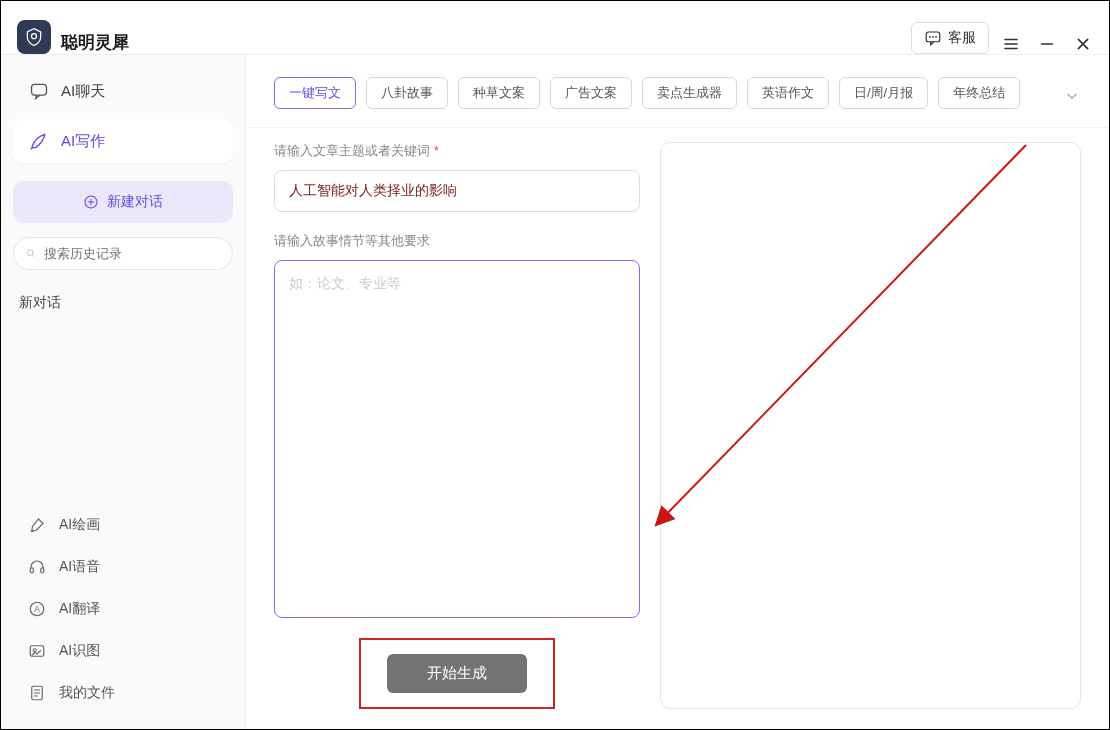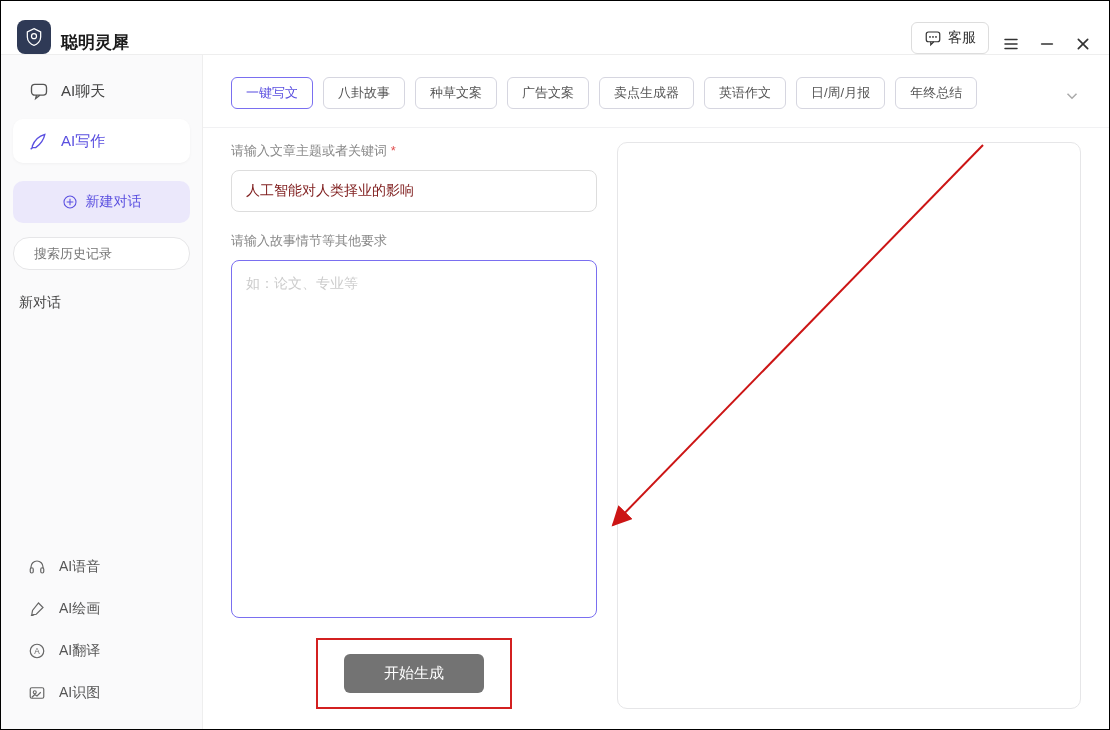--- a/index.html
+++ b/index.html
@@ -65,21 +65,21 @@
       justify-content: center;
       cursor: pointer;
       color: #333;
       font-size: 18px;
     }
     .app-body {
       display: flex;
       height: calc(100% - 54px);
     }
     .sidebar {
-      width: 202px;
+      width: 245px;
       background: #fafafb;
       border-right: 1px solid #eee;
       display: flex;
       flex-direction: column;
       padding: 14px 12px;
     }
     .nav-item {
       display: flex;
       align-items: center;
       gap: 12px;
@@ -335,54 +335,63 @@
     <div class="history-item">
       <span>新对话</span>
     </div>
 
     <div class="sidebar-spacer"></div>
 
     <div class="bottom-nav">
       <div class="nav-item">
         <span class="nav-icon">
           <svg width="18" height="18" viewBox="0 0 24 24">
+              <path d="M14 4l6 6-9 9-6 1 1-6z" fill="none" stroke="#666" stroke-width="1.6"></path>
+              <path d="M4 20c1 1 3 1 4-1" fill="none" stroke="#666" stroke-width="1.6"></path>
+            </svg>
+        </span>
+        <span>AI绘画</span>
+      </div>
+      <div class="nav-item">
+        <span class="nav-icon">
+          <svg width="18" height="18" viewBox="0 0 24 24">
               <path d="M4 14v-2a8 8 0 0116 0v2" fill="none" stroke="#666" stroke-width="1.6"></path>
               <rect x="3" y="13" width="4" height="7" rx="2" fill="none" stroke="#666" stroke-width="1.6"></rect>
               <rect x="17" y="13" width="4" height="7" rx="2" fill="none" stroke="#666" stroke-width="1.6"></rect>
             </svg>
         </span>
         <span>AI语音</span>
-      </div>
-      <div class="nav-item">
-        <span class="nav-icon">
-          <svg width="18" height="18" viewBox="0 0 24 24">
-              <path d="M14 4l6 6-9 9-6 1 1-6z" fill="none" stroke="#666" stroke-width="1.6"></path>
-              <path d="M4 20c1 1 3 1 4-1" fill="none" stroke="#666" stroke-width="1.6"></path>
-            </svg>
-        </span>
-        <span>AI绘画</span>
       </div>
       <div class="nav-item">
         <span class="nav-icon">
           <svg width="18" height="18" viewBox="0 0 24 24">
               <circle cx="12" cy="12" r="9" fill="none" stroke="#666" stroke-width="1.6"></circle>
               <text x="12" y="16" font-size="11" text-anchor="middle" fill="#666">A</text>
             </svg>
         </span>
         <span>AI翻译</span>
       </div>
       <div class="nav-item">
         <span class="nav-icon">
           <svg width="18" height="18" viewBox="0 0 24 24">
               <rect x="3" y="5" width="18" height="14" rx="2" fill="none" stroke="#666" stroke-width="1.6"></rect>
               <circle cx="9" cy="11" r="2" fill="none" stroke="#666" stroke-width="1.5"></circle>
               <path d="M5 18l4-4 3 2 5-5" fill="none" stroke="#666" stroke-width="1.5"></path>
             </svg>
         </span>
         <span>AI识图</span>
+      </div>
+      <div class="nav-item">
+        <span class="nav-icon">
+          <svg width="18" height="18" viewBox="0 0 24 24">
+              <rect x="5" y="3" width="14" height="18" rx="2" fill="none" stroke="#666" stroke-width="1.6"></rect>
+              <path d="M8 8h8M8 12h8M8 16h5" stroke="#666" stroke-width="1.5"></path>
+            </svg>
+        </span>
+        <span>我的文件</span>
       </div>
     </div>
   </div>
 
   <div class="main">
     <div class="category-tabs">
       <div class="cat-tab active"><span>一键写文</span></div>
       <div class="cat-tab"><span>八卦故事</span></div>
       <div class="cat-tab"><span>种草文案</span></div>
       <div class="cat-tab"><span>广告文案</span></div>

